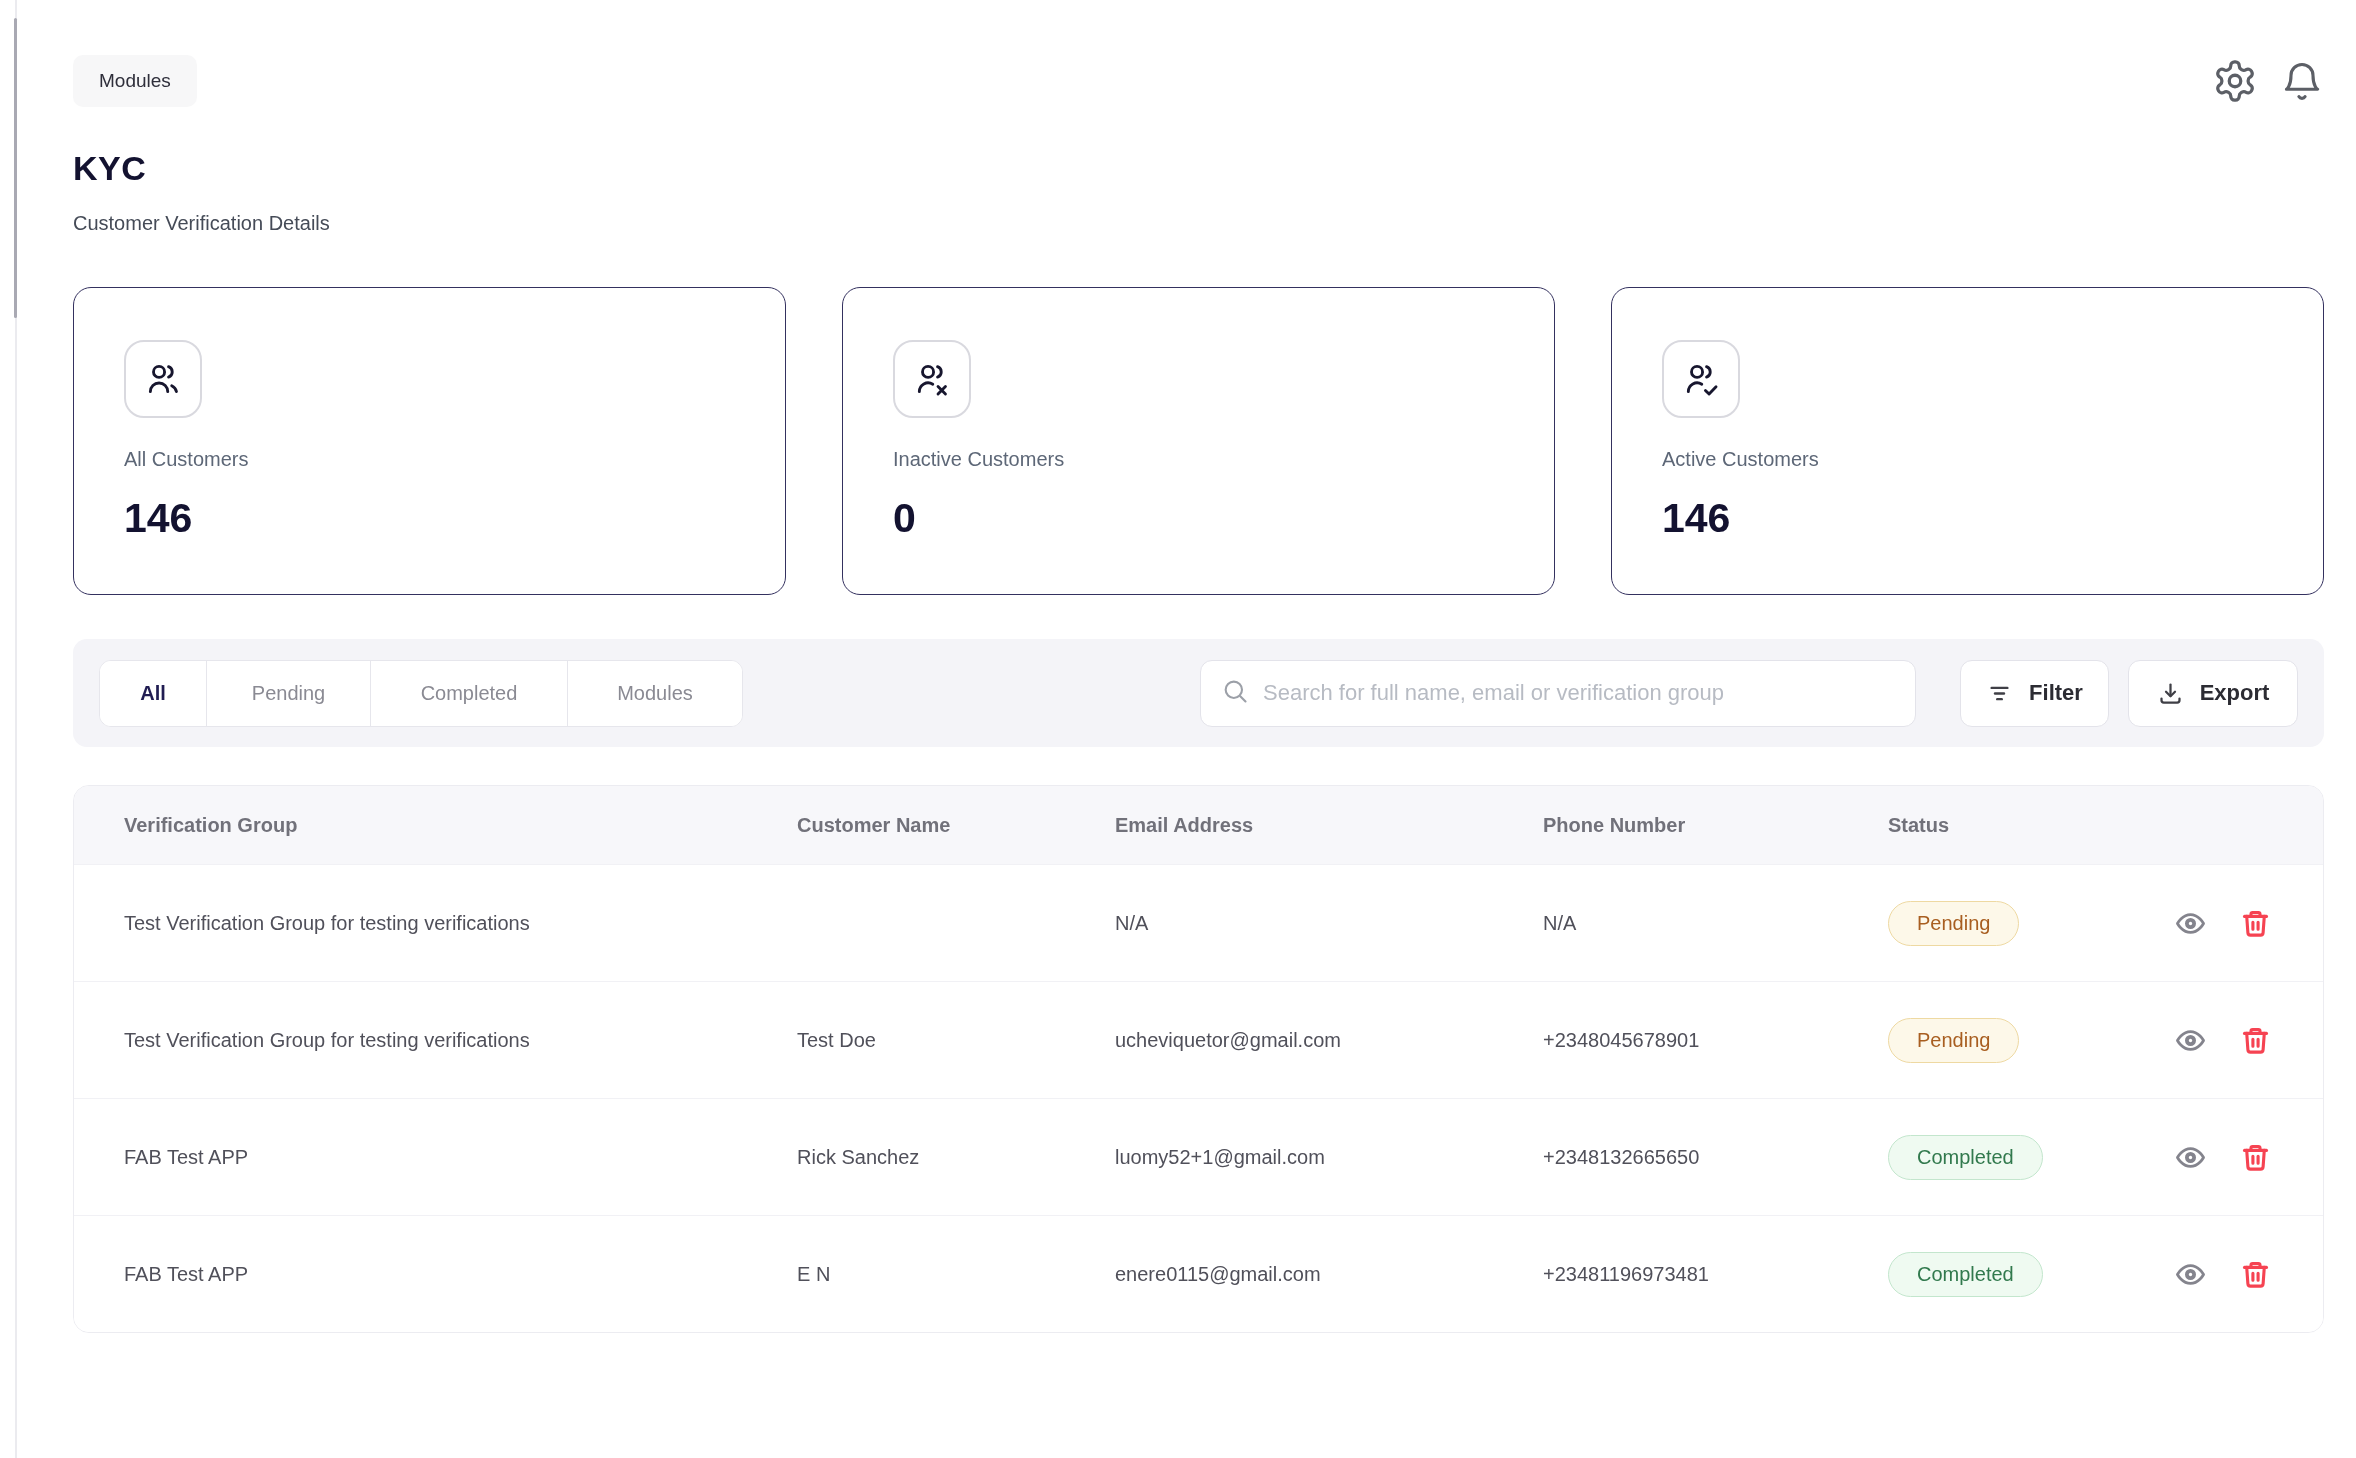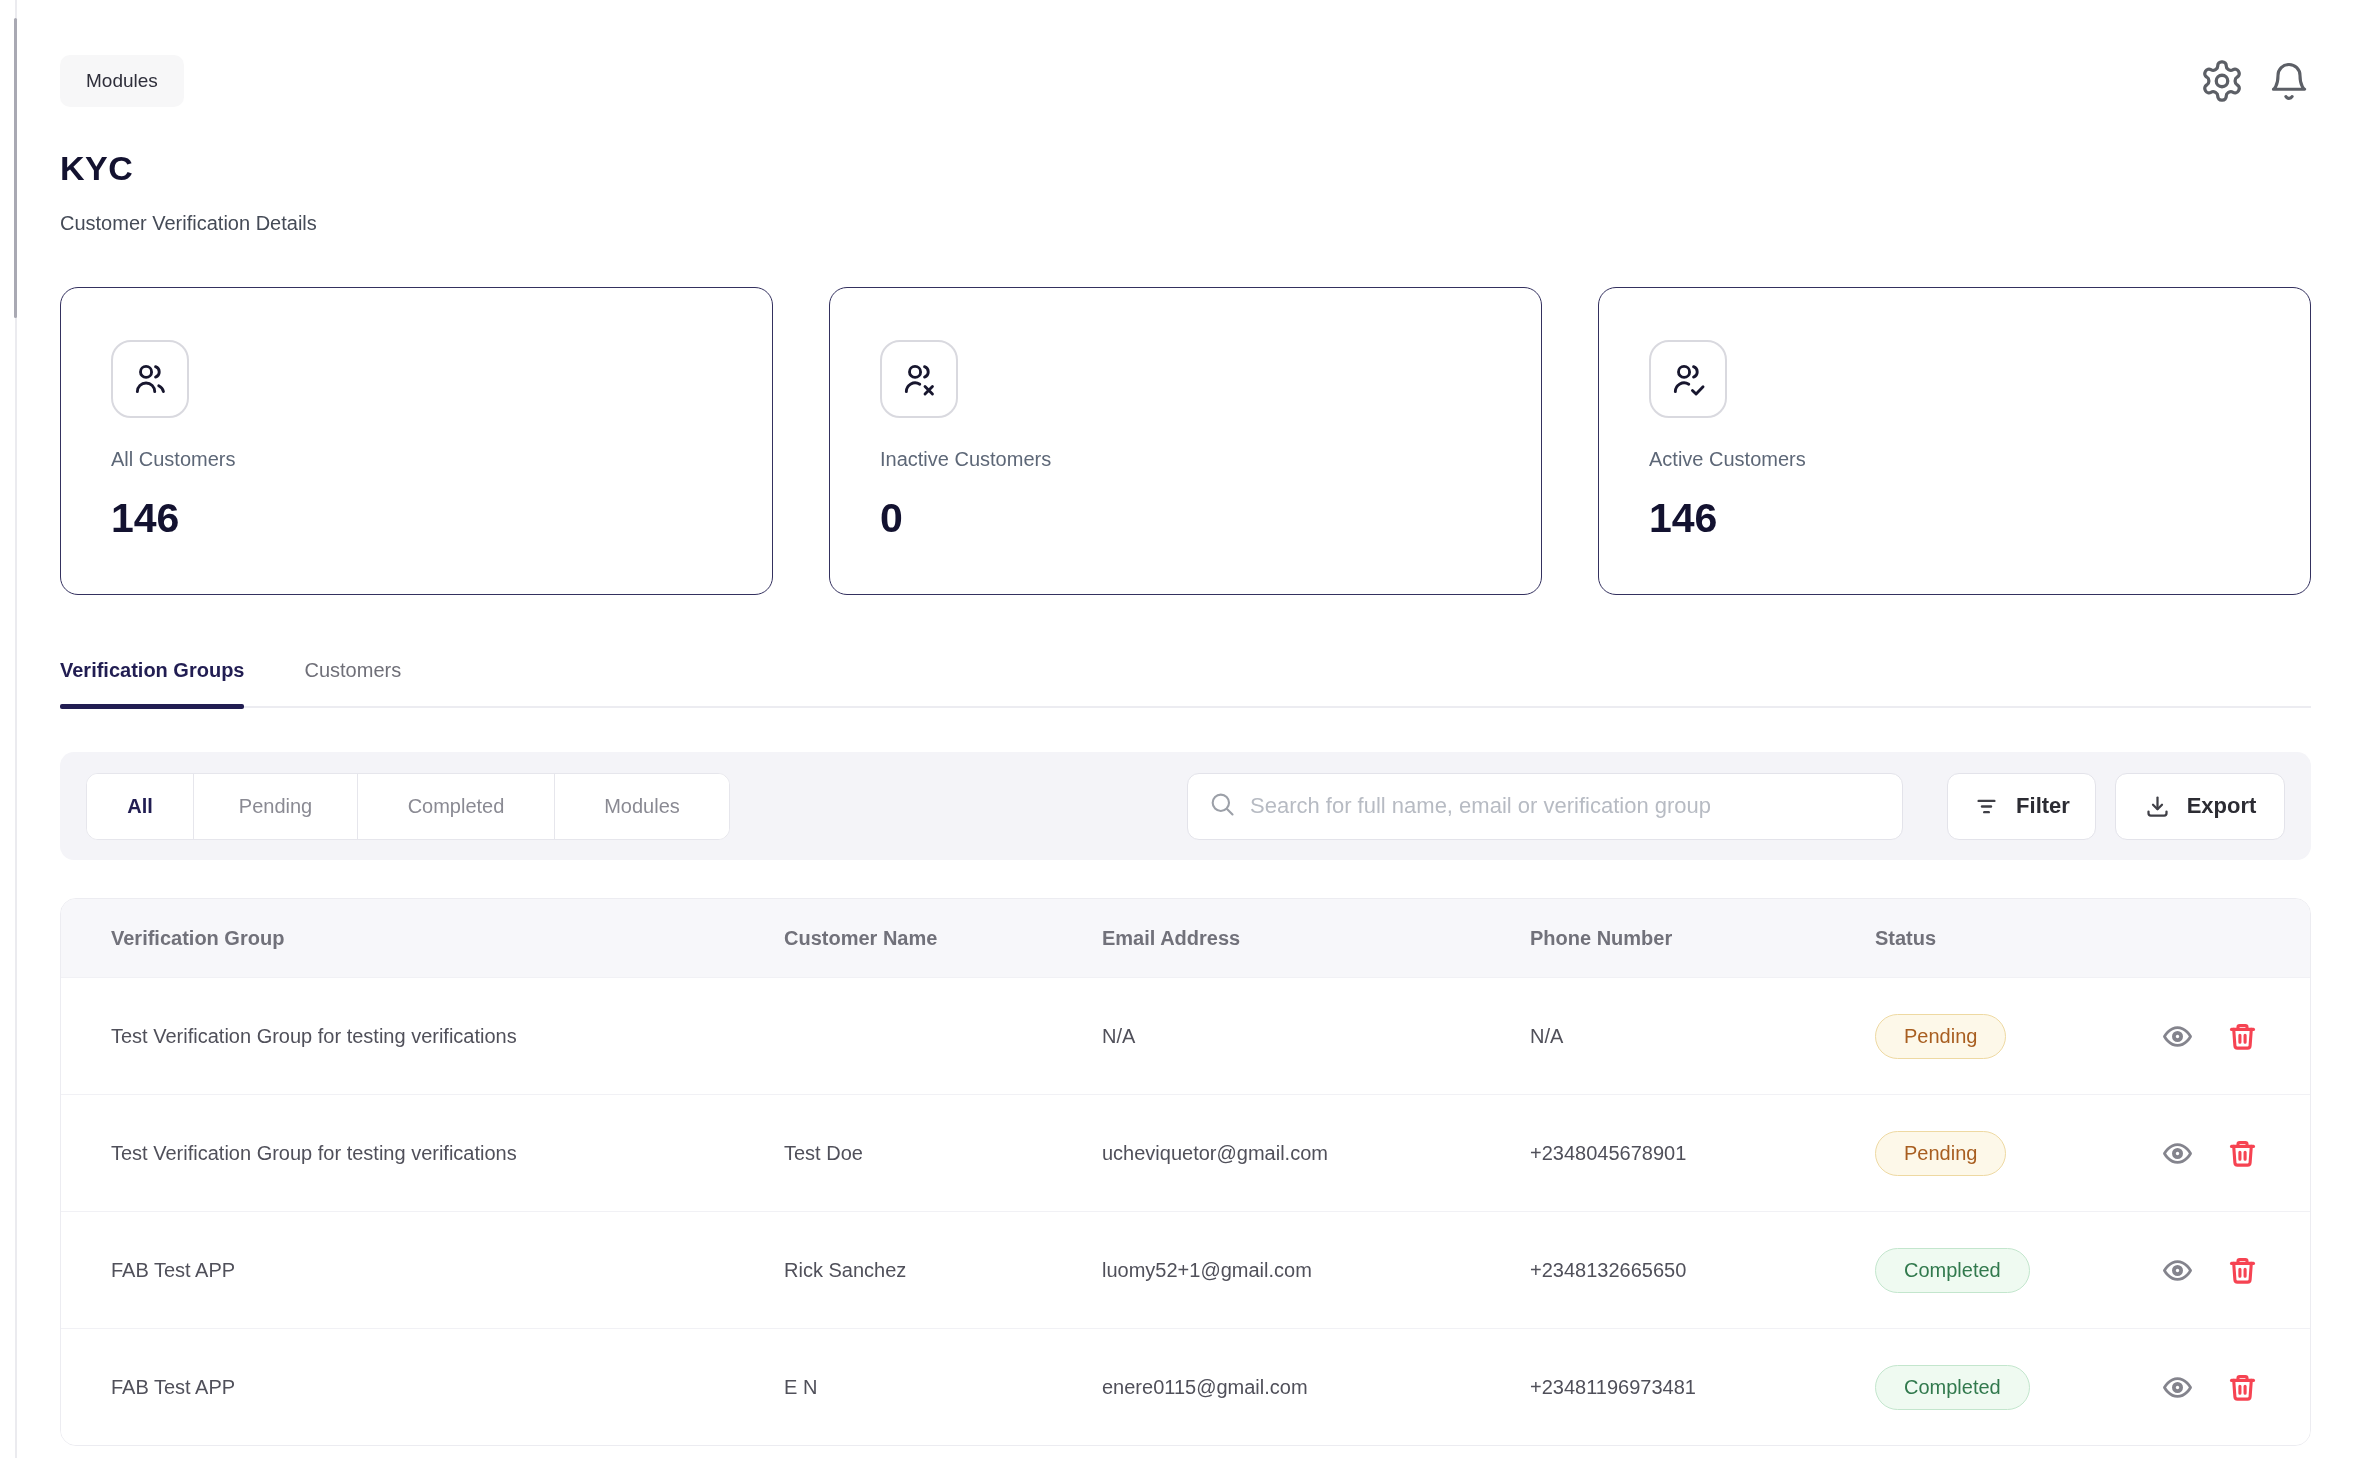--- a/index.html
+++ b/index.html
@@ -4,21 +4,21 @@
 <style>
   * { margin:0; padding:0; box-sizing:border-box; }
   html,body { background:#fff; }
   body { font-family:"Liberation Sans", sans-serif; color:#16152f; }
   .page { position:relative; width:2356px; height:1458px; background:#fff; overflow:hidden; }
 
   
   .left-track { position:absolute; left:15px; top:0; width:2px; height:1458px; background:#ebebef; }
   .left-thumb { position:absolute; left:14px; top:18px; width:3px; height:300px; background:#a9a9b3; border-radius:2px; }
 
-  .content { position:absolute; left:60px; top:0; width:2251px; }
+  .content { position:absolute; left:73px; top:0; width:2251px; }
 
   
   .topbar { display:flex; align-items:center; margin-top:55px; }
   .chip { height:52px; padding:0 26px; display:inline-flex; align-items:center;
           background:#f7f7f8; border-radius:10px; font-size:19px; color:#2e2e3a; }
   .top-icons { margin-left:auto; display:flex; align-items:center; gap:22px; color:#5c5f66; }
   .top-icons svg { display:block; }
 
   
   .h1 { margin-top:42px; font-size:34px; font-weight:800; letter-spacing:.5px; color:#131230; }
@@ -149,24 +149,20 @@
               <path d="M4 20a5.5 5.5 0 0 1 8.5-4.7"></path>
               <path d="M14.8 19.2l2.3 2.3 4.4-4.6"></path>
             </svg>
           </div>
           <div class="card-label">Active Customers</div>
           <div class="card-value">146</div>
         </div>
       </div>
     </div>
 
-    <div class="tabs">
-      <div class="tab is-active">Verification Groups</div>
-      <div class="tab">Customers</div>
-    </div>
 
     <div class="panel">
       <div class="segmented">
         <div class="segment seg-all is-active">All</div>
         <div class="segment seg-pending">Pending</div>
         <div class="segment seg-completed">Completed</div>
         <div class="segment seg-rejected">Modules</div>
       </div>
 
       <div class="search">

